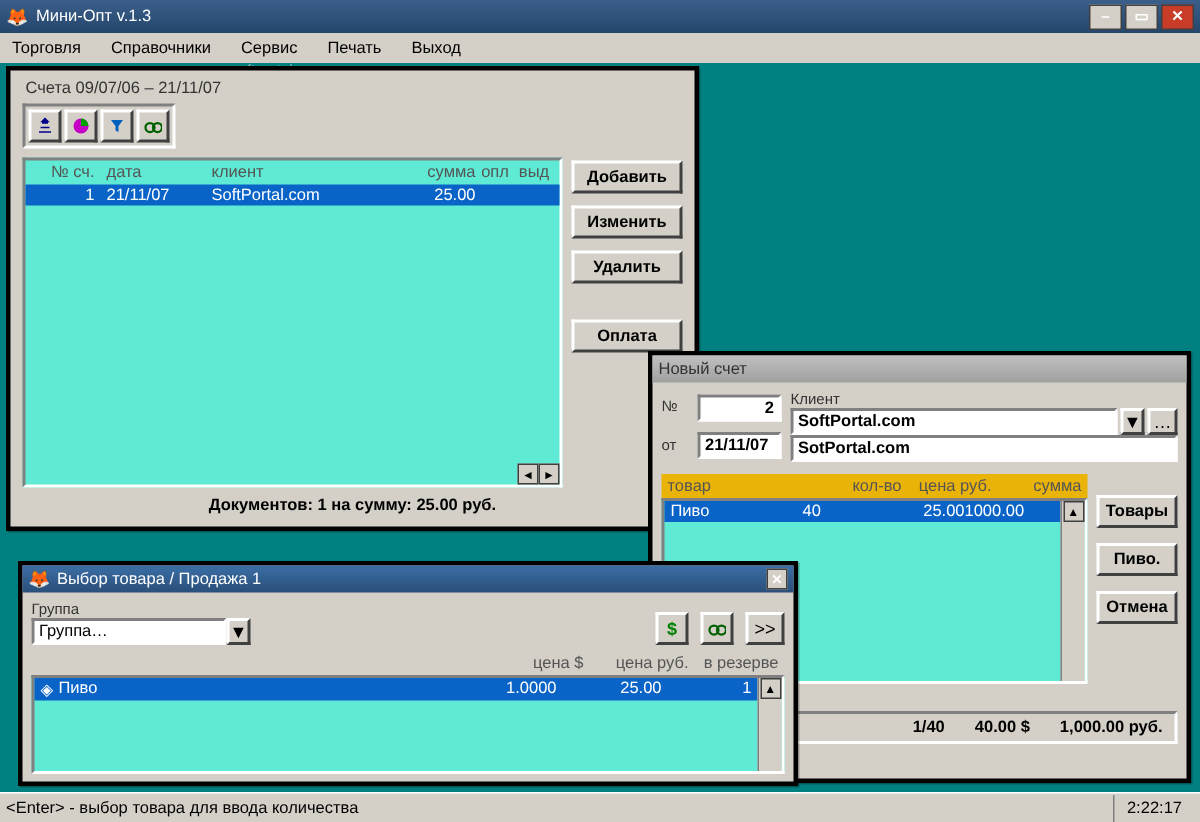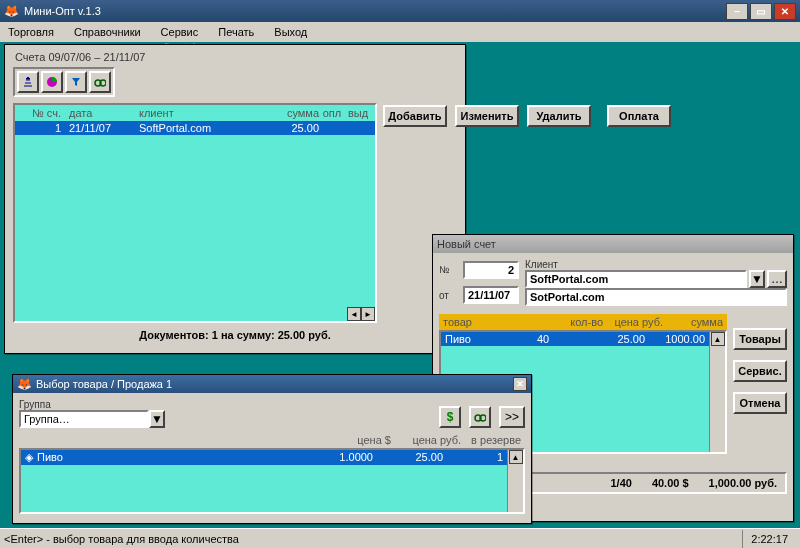--- a/index.html
+++ b/index.html
@@ -10,21 +10,21 @@
 .titlebar .caption-controls { margin-left: auto; display: flex; gap: 2px; }
 .titlebar .capbtn { width: 22px; height: 17px; background: #d4d0c8; border: 1px solid #404040; display: inline-flex; align-items: center; justify-content: center; font-size: 10px; font-weight: bold; }
 .titlebar .capbtn.close { background: #c83c28; color: #fff; }
 
 .menubar { height: 20px; background: #d4d0c8; display: flex; align-items: center; padding: 0 4px; gap: 12px; }
 .menubar span { cursor: default; padding:2px 4px;}
 
 .wm { position: absolute; color: #e0e0e0; font-size: 10px; opacity: .6; }
 
 
-.win { position: absolute; background: #d4d0c8; border: 1px solid #000000; box-shadow: 1px 1px 0 rgba(0,0,0,.3); }
+.win { position: absolute; background: #d4d0c8; border: 3px solid #000000; box-shadow: 1px 1px 0 rgba(0,0,0,.3); }
 .win .title { height: 18px; background: linear-gradient(#c0c0c0,#a0a0a0); color: #333; display: flex; align-items: center; padding: 0 4px; font-size: 11px; gap:4px;}
 .win .title.active { background: linear-gradient(#3b6ea5,#2a4f7a); color: #fff; }
 .win .title .close { margin-left: auto; width: 14px; height: 14px; background: #d4d0c8; border: 1px solid #404040; display: inline-flex; align-items: center; justify-content: center; font-size: 9px; font-weight: bold; }
 .content { padding: 6px; }
 
 .btn3d, .toolbtn { background: #d4d0c8; border-width:2px; border-style:solid; border-color: #fff #404040 #404040 #fff; display: inline-flex; align-items: center; justify-content: center; cursor: default; }
 .btn3d { height: 22px; min-width: 64px; padding: 0 6px; font-size: 11px; font-weight: bold; }
 .toolbtn { width: 22px; height: 22px; font-size: 12px; }
 
 .inset { border-width:2px; border-style:solid; border-color: #808080 #fff #fff #808080; background: #5eead4; }
@@ -117,21 +117,21 @@
             <div style="width:26px;"></div>
         </div>
         <div style="flex:1;"></div>
         <div style="display:flex;">
           <div style="flex:1; height:14px;"></div>
           <div class="scrollbtn">◄</div>
           <div class="scrollbtn">►</div>
         </div>
       </div>
 
-      <div style="display:flex; flex-direction:row; gap:8px; width:74px; padding-top:2px;">
+      <div style="display:flex; flex-direction:column; gap:8px; width:74px; padding-top:2px;">
         <div class="btn3d">Добавить</div>
         <div class="btn3d">Изменить</div>
         <div class="btn3d">Удалить</div>
         <div style="height:8px;"></div>
         <div class="btn3d">Оплата</div>
       </div>
     </div>
     <div style="text-align:center; font-weight:bold; padding-top:6px;">Документов:  1   на сумму:   25.00  руб.</div>
   </div>
 </div>
@@ -169,31 +169,31 @@
           <div style="width:48px; text-align:right;">кол-во</div>
           <div style="width:60px; text-align:right;">цена руб.</div>
           <div style="width:60px; text-align:right;">сумма</div>
         </div>
         <div class="inset" style="height:124px; display:flex;">
           <div style="flex:1;">
             <div class="gridrow sel">
               <div style="flex:1;">Пиво</div>
               <div style="width:48px; text-align:left;">40</div>
               <div style="width:60px; text-align:right;">25.00</div>
-              <div style="width:60px; text-align:right;">1000.00</div>
+              <div style="width:60px; text-align:left;">1000.00</div>
             </div>
           </div>
           <div class="scrollbar">
             <div class="scrollbtn">▲</div>
           </div>
         </div>
       </div>
       <div style="display:flex; flex-direction:column; gap:10px; width:54px; padding-top:14px;">
         <div class="btn3d" style="min-width:54px;">Товары</div>
-        <div class="btn3d" style="min-width:54px;">Сервис.</div>
+        <div class="btn3d" style="min-width:54px;">Пиво.</div>
         <div class="btn3d" style="min-width:54px;">Отмена</div>
       </div>
     </div>
 
     <div class="insetg" style="display:flex; margin-top:18px; padding:3px 8px; gap:20px; justify-content:flex-end; font-weight:bold;">
       <div>1/40</div>
       <div>40.00 $</div>
       <div>1,000.00 руб.</div>
     </div>
   </div>

